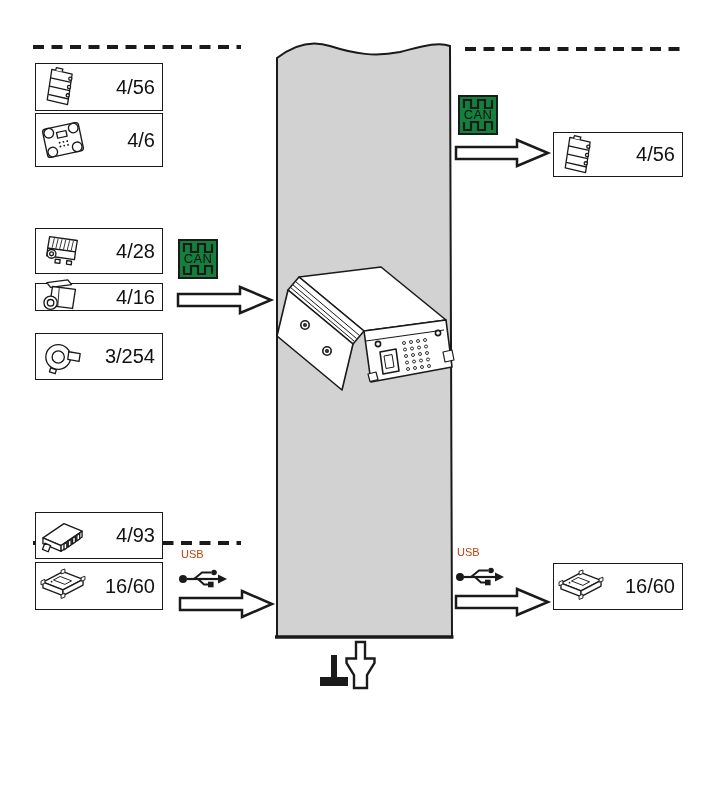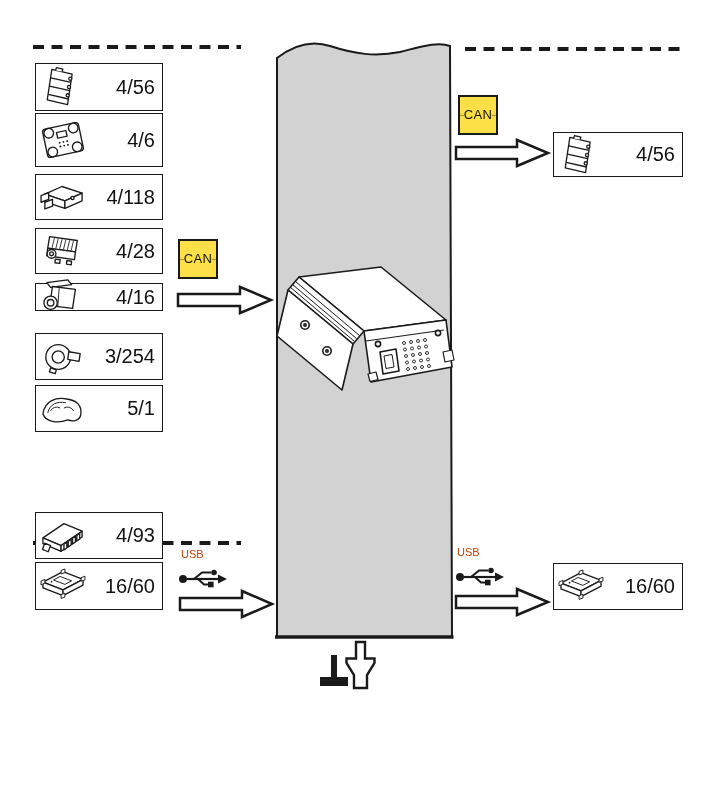--- a/index.html
+++ b/index.html
@@ -5,22 +5,22 @@
   html,body{margin:0;padding:0;background:#fff}
   .stage{position:relative;width:712px;height:801px;background:#fff;overflow:hidden;
          font-family:"Liberation Sans",sans-serif;color:#111}
   .layer{position:absolute;left:0;top:0}
   .mbox{position:absolute;left:35px;width:128px;background:#fff;border:1.6px solid #1a1a1a;
         box-sizing:border-box;display:flex;align-items:center;justify-content:space-between;
         padding:0 7px 0 2px}
   .mbox.rside{left:553px;width:130px}
   .mlabel{font-size:20px;color:#111;white-space:nowrap}
   .micon{flex:0 0 auto}
-  .canbox{position:absolute;width:40px;height:40px;border:2px solid #1a1a1a;background:#fde047;
-          box-sizing:border-box;display:flex;align-items:center;
+  .canbox{position:absolute;width:40px;height:40px;border:2px solid #1a1a1a;background:#15803d;
+          box-sizing:border-box;display:flex;flex-direction:column;align-items:center;
           justify-content:center;gap:0}
   .canlabel{font-size:13px;line-height:12px;letter-spacing:.3px;color:#111}
   .usblabel{position:absolute;font-size:11px;color:#c2410c}
   .ihulabel{position:absolute;left:277px;top:204px;width:175px;text-align:center;
             font-size:26px;color:#1a1a1a;letter-spacing:.5px}
   svg .ln{stroke:#1a1a1a;fill:none}
   svg .shape{stroke:#1a1a1a;fill:#fff}
 </style>
 </head>
 <body>
@@ -159,33 +159,20 @@
             <circle cx="30" cy="25" r="1"></circle>
           <circle cx="22" cy="29" r="1"></circle>
             <circle cx="26" cy="29" r="1"></circle>
             <circle cx="30" cy="29" r="1"></circle>
         </g>
       </g>
     </svg>
     <span class="mlabel">4/6</span>
   </div>
 
-  <div class="mbox" style="top:174px;height:46px">
-    <svg class="micon" width="50" height="42" viewBox="0 0 52 44">
-      <g class="shape" stroke-width="1.4" stroke-linejoin="round">
-        <path d="M7,19 L25,11 L46,18 L28,26 Z"></path>
-        <path d="M7,19 L7,27 L28,34 L28,26 Z"></path>
-        <path d="M28,26 L28,34 L46,26 L46,18 Z"></path>
-        <path d="M3,20.5 L11,17.5 L11,24.5 L3,27.5 Z"></path>
-        <path d="M7,27.5 L15,24.5 L15,31.5 L7,34.5 Z"></path>
-        <circle cx="36" cy="23" r="1.6"></circle>
-      </g>
-    </svg>
-    <span class="mlabel">4/118</span>
-  </div>
 
   <div class="mbox" style="top:228px;height:46px">
     <svg class="micon" width="50" height="42" viewBox="0 0 52 44">
       <g class="shape" stroke-width="1.4" stroke-linejoin="round">
         <path d="M12,7 L41,11 L39,23 L10,19 Z"></path>
         <path d="M17,8.5 L14.5,18.8 M21,9 L18.5,19.3 M25,9.6 L22.5,19.9 M29,10.1 L26.5,20.4 M33,10.7 L30.5,21 M37,11.2 L34.5,21.5" fill="none" stroke-width="0.9"></path>
         <path d="M10,19 L39,23 L38,31 L9,27 Z"></path>
         <circle cx="14" cy="25" r="4.6"></circle>
           <circle cx="14" cy="25" r="2"></circle>
         <path d="M18,30.5 L23,31.2 L22.6,35 L17.6,34.3 Z M30,32 L35,32.7 L34.6,36.5 L29.6,35.8 Z"></path>
@@ -212,31 +199,20 @@
       <g class="shape" stroke-width="1.4" stroke-linejoin="round">
         <circle cx="21" cy="22" r="13"></circle>
           <circle cx="21" cy="22" r="6.4"></circle>
         <path d="M32,16.5 L44,18.5 L42.8,26.5 L31,24.5 Z"></path>
         <path d="M13,33.5 L19,35.5 L17.8,39.5 L11.8,37.5 Z"></path>
       </g>
     </svg>
     <span class="mlabel">3/254</span>
   </div>
 
-  <div class="mbox" style="top:385px;height:47px">
-    <svg class="micon" width="50" height="42" viewBox="0 0 52 44">
-      <g class="shape" stroke-width="1.4" stroke-linejoin="round">
-        <path d="M5,27 C7,13 19,9.5 30,11.5 C40,13 46.5,18 44.5,28.5 C43.5,34 37,35.5 31,33.5 C20,37.5 7.5,35.5 5,27 Z"></path>
-        <path d="M10,26 C12,17 20,13.5 29,15.5" fill="none" stroke-width="1"></path>
-        <path d="M13,24 A7,7 0 0 1 23,21" fill="none" stroke-width="1"></path>
-        <path d="M27,21 A7,7 0 0 1 37,24" fill="none" stroke-width="1"></path>
-      </g>
-    </svg>
-    <span class="mlabel">5/1</span>
-  </div>
 
 
   <div class="mbox" style="top:512px;height:47px">
     <svg class="micon" width="50" height="42" viewBox="0 0 52 44">
       <g class="shape" stroke-width="1.4" stroke-linejoin="round">
         <path d="M5,24 L27,9 L46,17 L24,32 Z"></path>
         <path d="M5,24 L24,32 L24,38 L5,30 Z"></path>
         <path d="M24,32 L46,17 L46,23 L24,38 Z"></path>
         <path d="M27,30.6 L30,28.5 L30,34.5 L27,36.6 Z M31.5,27.5 L34.5,25.4 L34.5,31.4 L31.5,33.5 Z M36,24.4 L39,22.3 L39,28.3 L36,30.4 Z M40.5,21.3 L43.5,19.2 L43.5,25.2 L40.5,27.3 Z"></path>
         <path d="M7,29.5 L13,32 L10.5,38.5 L4.5,36 Z"></path>

